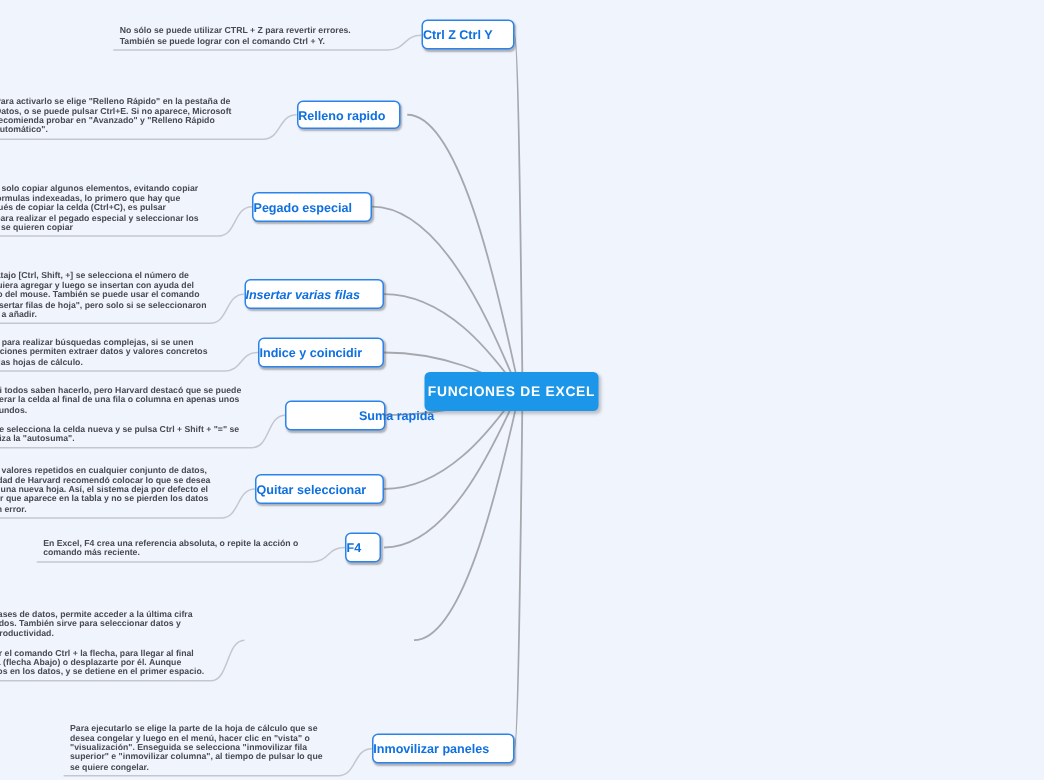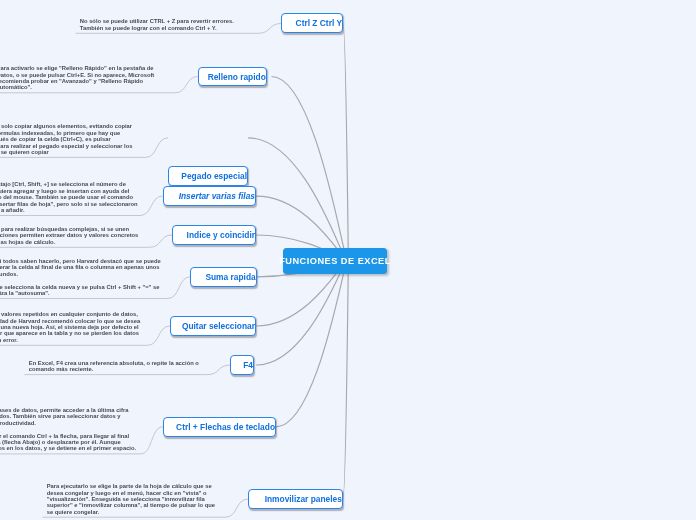--- a/index.html
+++ b/index.html
@@ -1,20 +1,20 @@
 <!DOCTYPE html>
 <html><head>
 <meta charset="utf-8">
 <style>
   html,body{margin:0;padding:0;}
   body{width:696px;height:520px;background:#F0F4FD;overflow:hidden;}
   #map{position:relative;width:696px;height:520px;font-family:"Liberation Sans",sans-serif;}
   svg.layer{position:absolute;left:0;top:0;width:696px;height:520px;}
   .node{position:absolute;box-sizing:border-box;background:#fff;border:1.8px solid #2b84eb;
-        border-radius:4px;display:flex;align-items:center;justify-content:flex-end;
+        border-radius:4px;display:flex;align-items:center;justify-content:flex-start;
         color:#1070e0;font-weight:bold;font-size:8.4px;white-space:nowrap;
         box-shadow:1px 1.2px 1.2px rgba(90,90,95,0.45);}
   .central{position:absolute;box-sizing:border-box;background:#1b96e8;border-radius:3.5px;
            display:flex;align-items:center;justify-content:center;color:#fff;font-weight:bold;
            font-size:9.2px;letter-spacing:0.5px;white-space:nowrap;
            box-shadow:1.5px 1.8px 2.2px rgba(80,80,85,0.32);}
   .tblock{position:absolute;font-size:5.8px;font-weight:bold;color:#4a4a52;white-space:nowrap;}
   .tblock .ln{height:6.42px;line-height:6.42px;}
   .tblock .gap{height:6.42px;}
 </style>
@@ -36,40 +36,40 @@
   <path d="M -7.7 92.8 L 175.3 92.8 C 187.7 92.8 185.4 76.5 197.8 76.5" fill="none" stroke="#c5c7cf" stroke-width="1.0"></path>
   <path d="M -37.5 157.4 L 145.5 157.4 C 157.9 157.4 155.6 137.8 168.0 137.8" fill="none" stroke="#c5c7cf" stroke-width="1.0"></path>
   <path d="M -42.9 215.5 L 140.1 215.5 C 152.5 215.5 150.2 196.1 162.6 196.1" fill="none" stroke="#c5c7cf" stroke-width="1.0"></path>
   <path d="M -33.5 247.3 L 149.5 247.3 C 161.9 247.3 159.6 235.0 172.0 235.0" fill="none" stroke="#c5c7cf" stroke-width="1.0"></path>
   <path d="M -15.2 298.5 L 167.8 298.5 C 180.2 298.5 177.9 276.8 190.3 276.8" fill="none" stroke="#c5c7cf" stroke-width="1.0"></path>
   <path d="M -35.5 345.3 L 147.5 345.3 C 159.9 345.3 157.6 326.0 170.0 326.0" fill="none" stroke="#c5c7cf" stroke-width="1.0"></path>
   <path d="M 24.5 374.6 L 207.5 374.6 C 219.9 374.6 217.6 365.0 230.0 365.0" fill="none" stroke="#c5c7cf" stroke-width="1.0"></path>
   <path d="M -42.5 453.9 L 140.5 453.9 C 152.9 453.9 150.6 426.8 163.0 426.8" fill="none" stroke="#c5c7cf" stroke-width="1.0"></path>
   <path d="M 42.4 517.2 L 225.4 517.2 C 237.8 517.2 235.5 499.1 247.9 499.1" fill="none" stroke="#c5c7cf" stroke-width="1.0"></path>
 </svg>
-<div class="central" style="left:283px;top:247.5px;width:104px;height:26.5px;">
+<div class="central" style="left:283px;top:247.5px;width:116px;height:26.5px;">
       <span>FUNCIONES DE EXCEL</span>
     </div>
 <div class="node" style="left:281px;top:13.4px;width:62px;height:20.1px;">
       <span>Ctrl Z Ctrl Y</span>
     </div>
 <div class="tblock" style="left:79.8px;top:18.46px;">
   <div class="ln">No sólo se puede utilizar CTRL + Z para revertir errores.</div>
   <div class="ln">También se puede lograr con el comando Ctrl + Y.</div>
 </div>
 <div class="node" style="left:197.8px;top:66.8px;width:69px;height:19.5px;">
       <span>Relleno rapido</span>
     </div>
 <div class="tblock" style="left:-3.4px;top:65.12px;">
   <div class="ln">Para activarlo se elige "Relleno Rápido" en la pestaña de</div>
   <div class="ln">Datos, o se puede pulsar Ctrl+E. Si no aparece, Microsoft</div>
   <div class="ln">recomienda probar en "Avanzado" y "Relleno Rápido</div>
   <div class="ln">automático".</div>
 </div>
-<div class="node" style="left:168px;top:127.8px;width:80px;height:20px;margin-top:38px;">
+<div class="node" style="left:168px;top:127.8px;width:80px;height:20px;">
       <span>Pegado especial</span>
     </div>
 <div class="tblock" style="left:-33.2px;top:123.30px;">
   <div class="ln">Si se quiere solo copiar algunos elementos, evitando copiar</div>
   <div class="ln">copiar las fórmulas indexeadas, lo primero que hay que</div>
   <div class="ln">hacer, después de copiar la celda (Ctrl+C), es pulsar</div>
   <div class="ln">Ctrl+Alt+V para realizar el pegado especial y seleccionar los</div>
   <div class="ln">valores que se quieren copiar</div>
 </div>
 <div class="node" style="left:162.6px;top:186px;width:93.4px;height:20.1px;font-style:italic;">
@@ -111,23 +111,20 @@
   <div class="ln">primer valor que aparece en la tabla y no se pierden los datos</div>
   <div class="ln">debido a un error.</div>
 </div>
 <div class="node" style="left:230px;top:355px;width:24px;height:20px;">
       <span>F4</span>
     </div>
 <div class="tblock" style="left:28.8px;top:359.76px;">
   <div class="ln">En Excel, F4 crea una referencia absoluta, o repite la acción o</div>
   <div class="ln">comando más reciente.</div>
 </div>
-<div class="node" style="left:163px;top:416.8px;width:113px;height:20px;">
-      <span>Ctrl + Flechas de teclado</span>
-    </div>
 <div class="tblock" style="left:-38.2px;top:406.96px;">
   <div class="ln">En grandes bases de datos, permite acceder a la última cifra</div>
   <div class="ln">de los resultados. También sirve para seleccionar datos y</div>
   <div class="ln">aumentar la productividad.</div>
   <div class="gap"></div>
   <div class="ln">Se puede usar el comando Ctrl + la flecha, para llegar al final</div>
   <div class="ln">de la columna (flecha Abajo) o desplazarte por él. Aunque</div>
   <div class="ln">busca espacios en los datos, y se detiene en el primer espacio.</div>
 </div>
 <div class="node" style="left:247.9px;top:489.4px;width:95px;height:19.5px;">

